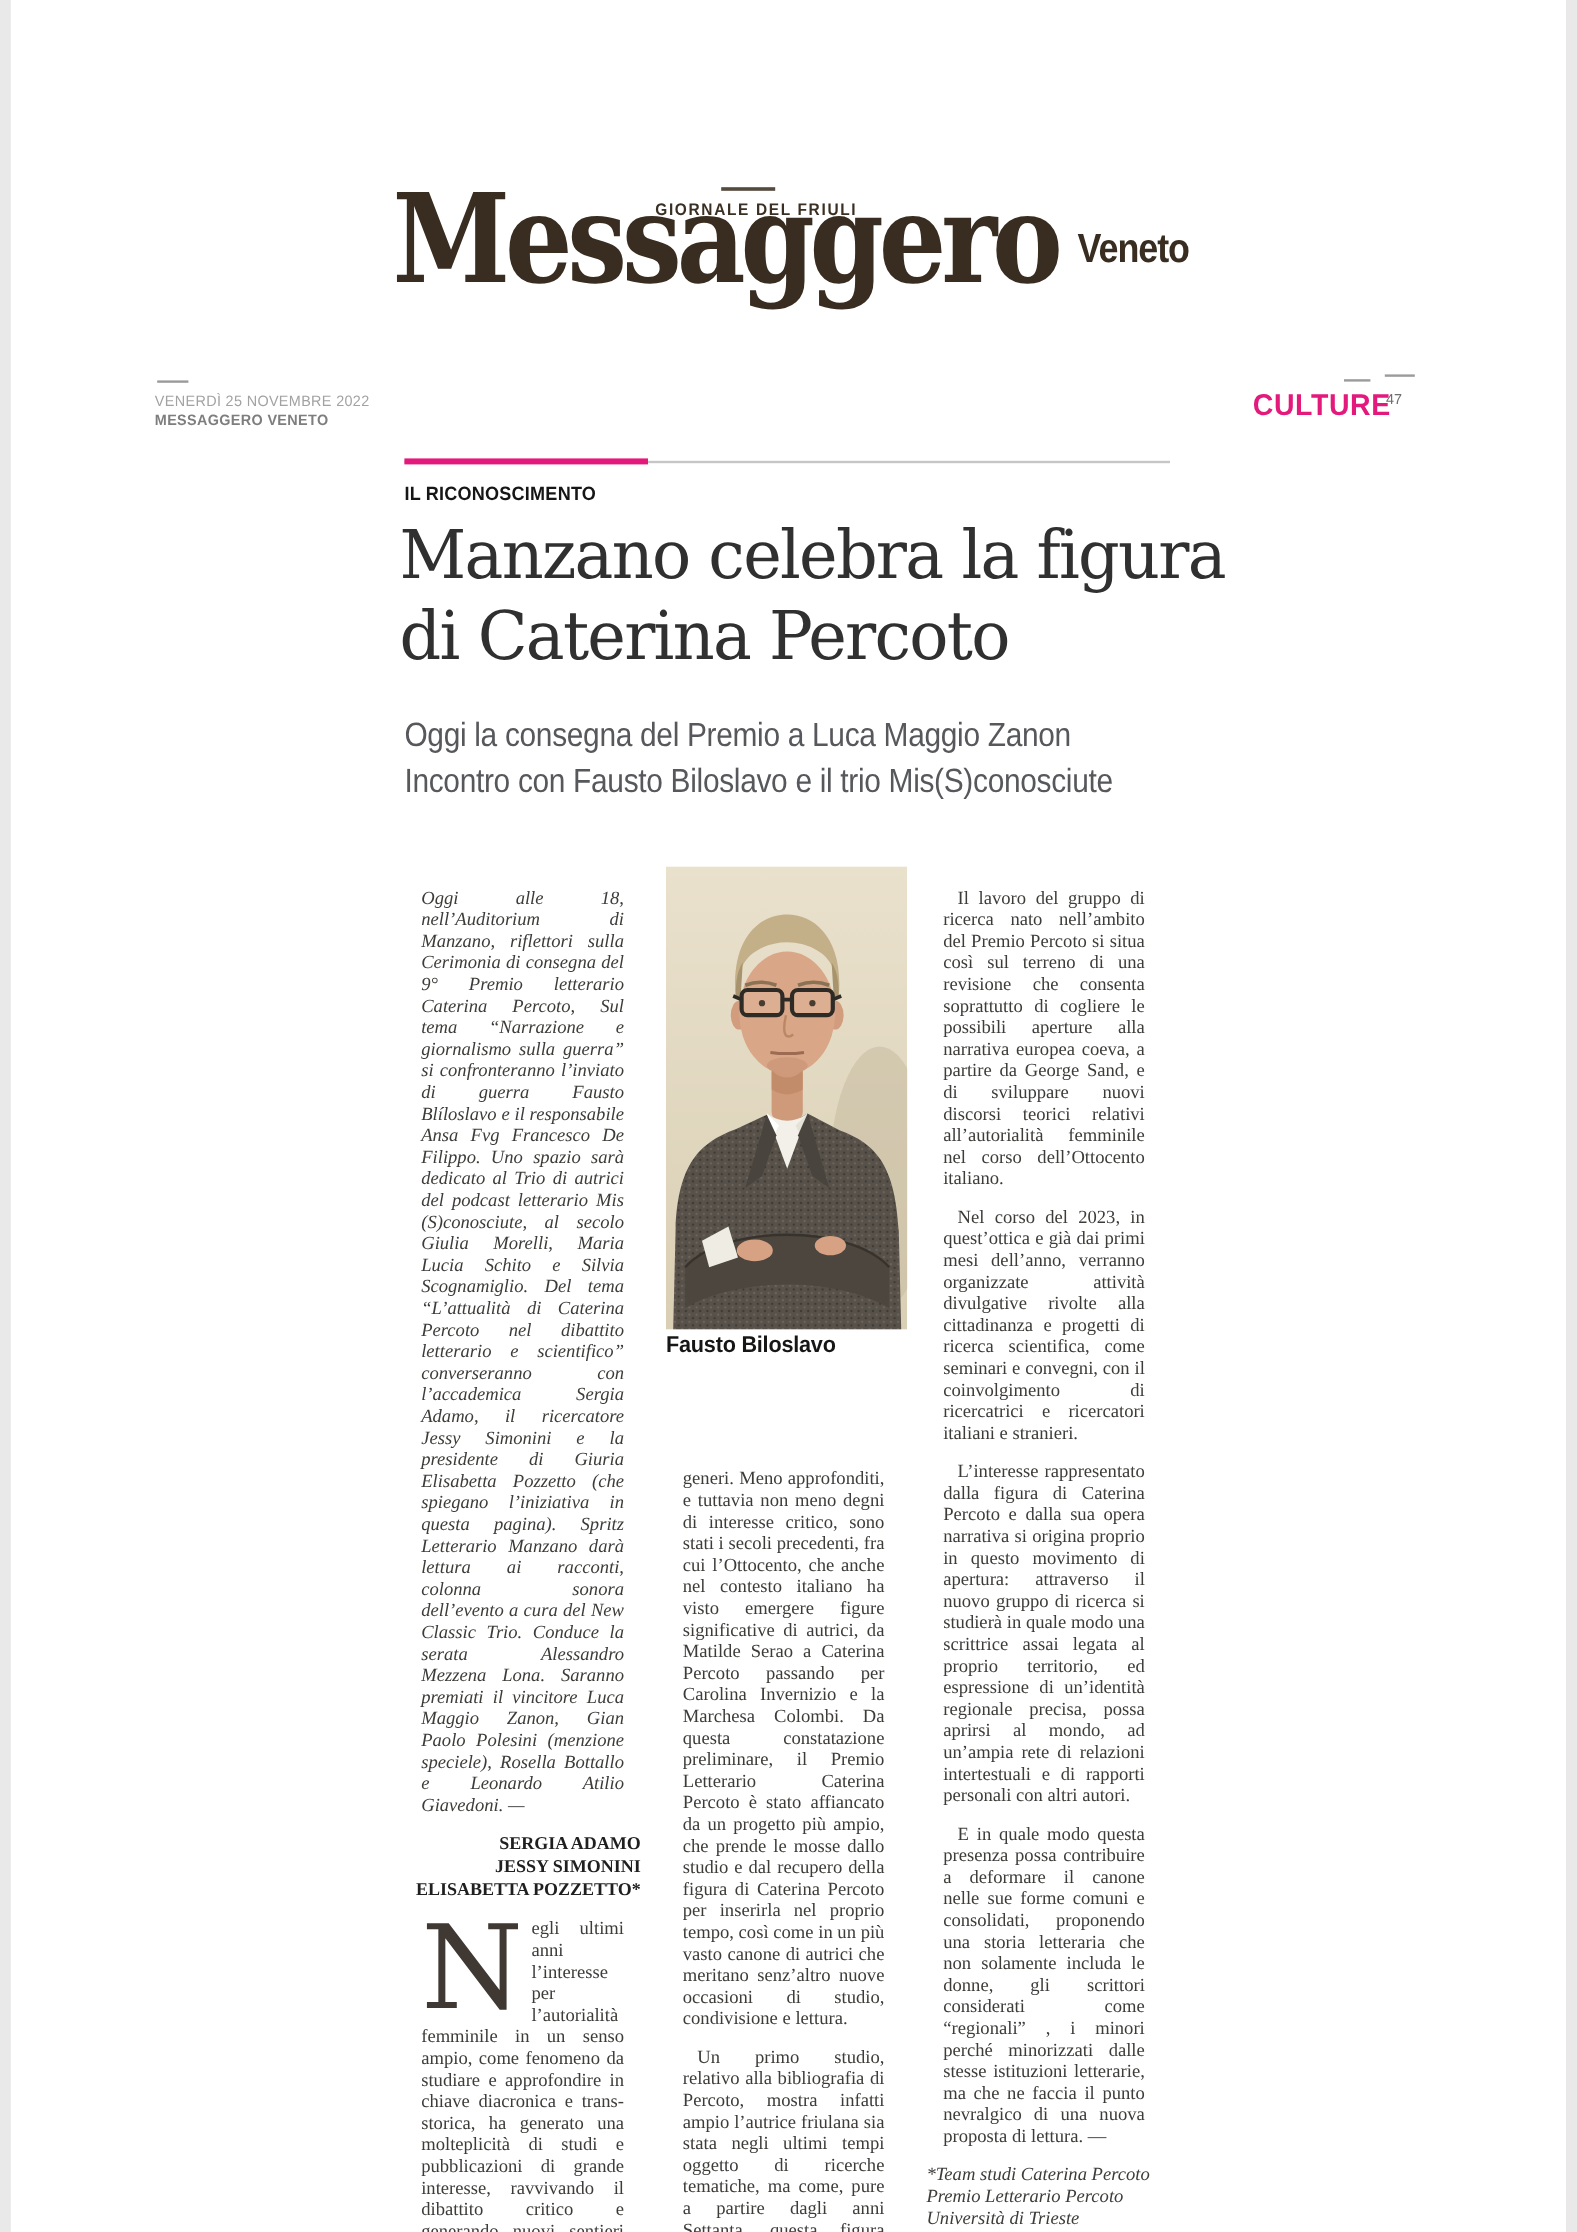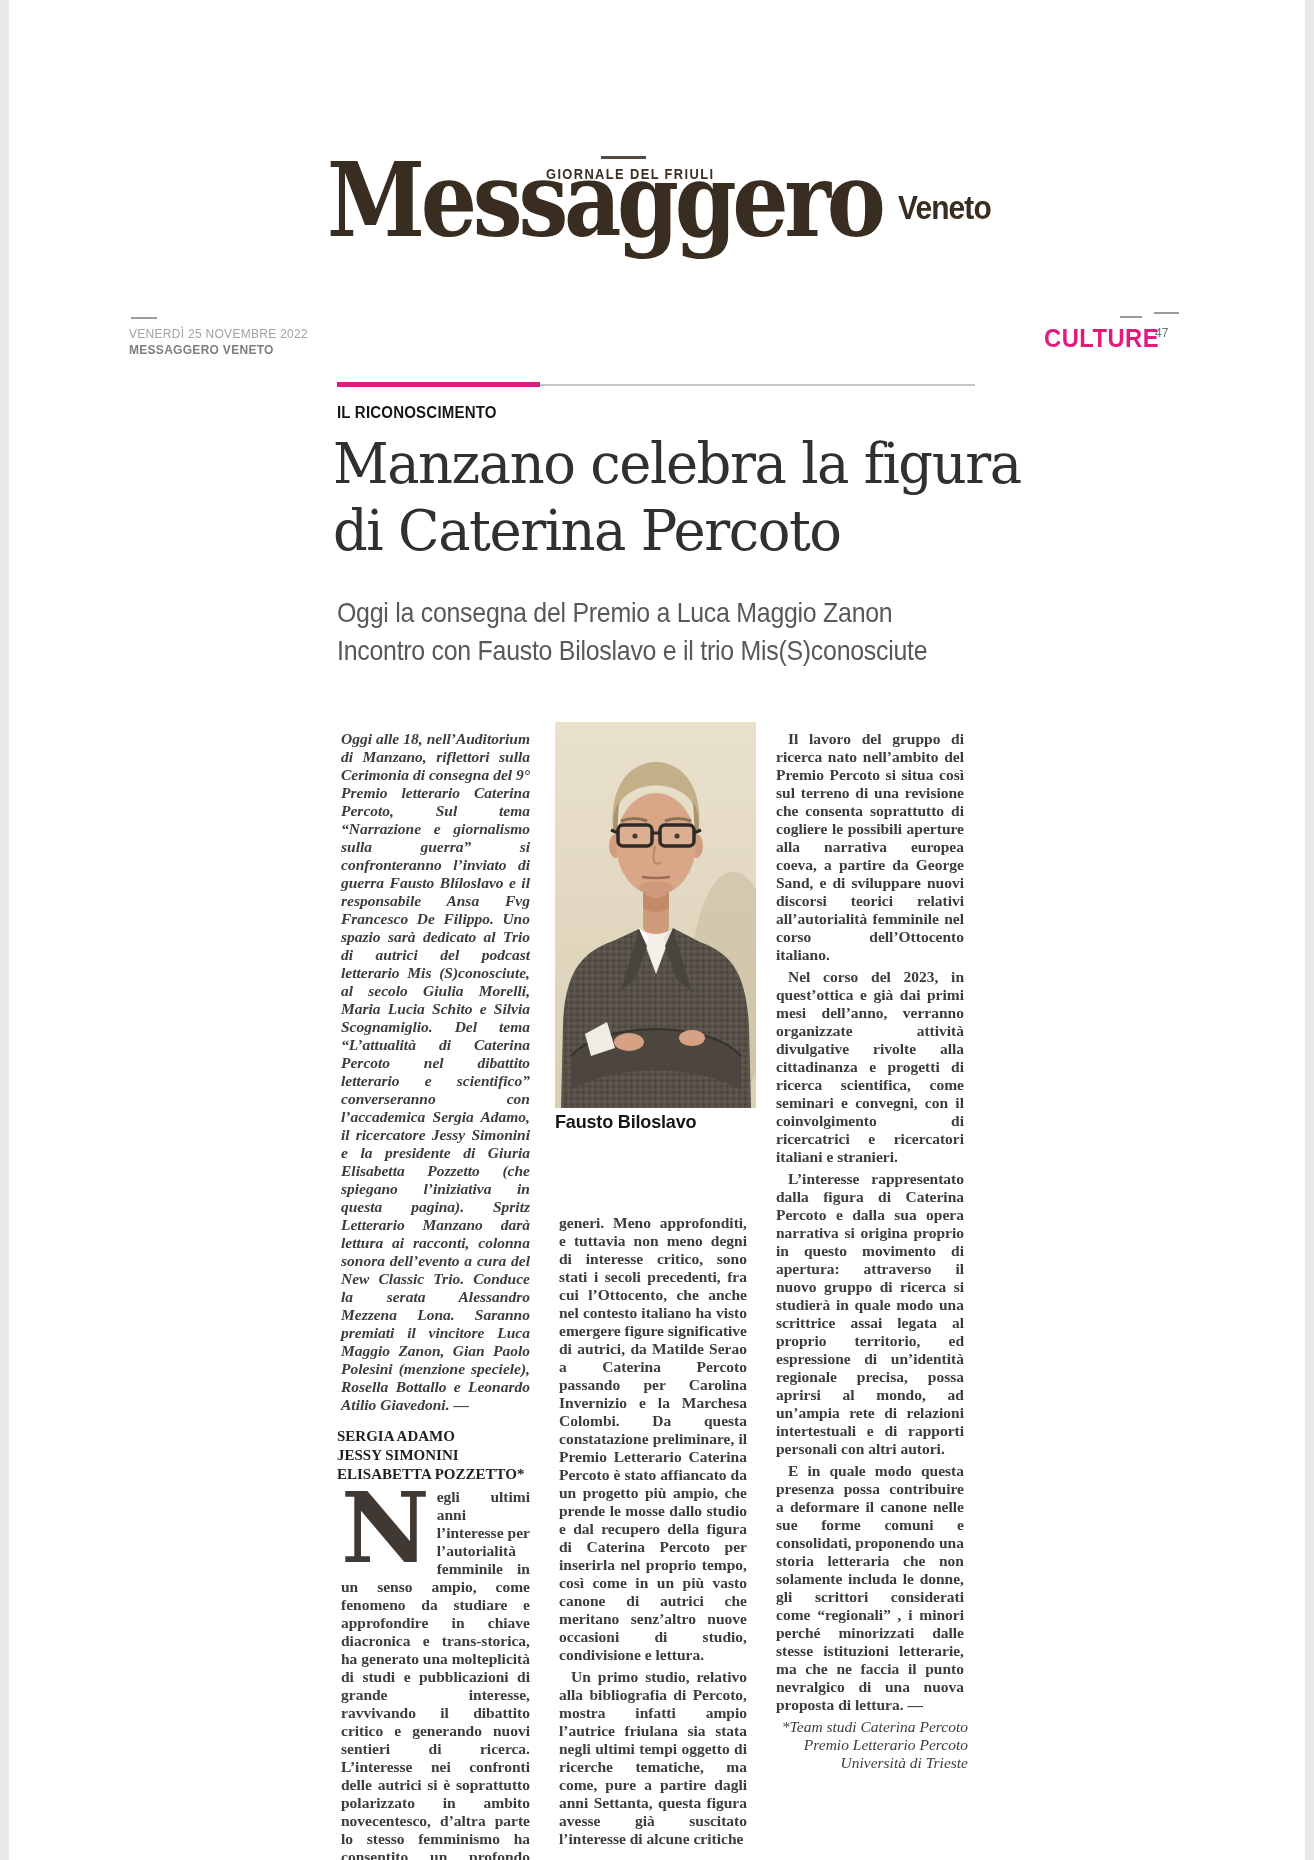--- a/index.html
+++ b/index.html
@@ -37,31 +37,31 @@
           transform:scaleX(.94);transform-origin:left;white-space:nowrap;}
   .headline{left:324px;top:430px;width:660px;color:#303030;font-family:"DejaVu Serif",serif;
             font-size:56px;line-height:67px;letter-spacing:-1.5px;transform:scaleX(.97);transform-origin:left;
             white-space:nowrap;}
   .subhead{left:328px;top:594px;color:#57585c;font-size:28px;line-height:38px;letter-spacing:-.3px;
            transform:scaleX(.89);transform-origin:left;white-space:nowrap;}
 
   
   .col{position:absolute;width:197px;font-family:"Liberation Serif",serif;font-size:15.5px;line-height:18px;
        color:#3d3c39;text-align:justify;}
-  .col p{margin:4px;font-weight:bold;}
+  .col p{margin:14px;}
   .col .indent{text-indent:12px;}
   .col1{left:328px;top:726px;}
   .col2text{left:546px;top:1210px;width:196px;}
   .col3{left:763px;top:726px;width:196px;}
   .intro{font-style:italic;}
-  .byline{margin-top:13px;font-weight:bold;font-size:15px;line-height:19px;color:#1f1f1f;text-align:left;font-style:normal;}
+  .byline{margin-top:13px;font-weight:bold;font-size:15px;line-height:19px;color:#1f1f1f;text-align:right;font-style:normal;}
   .body-start{margin-top:10px;}
   .dropcap{float:left;font-family:"DejaVu Serif",serif;font-size:97px;line-height:73px;height:72px;
            margin:4px 7px 0 0;color:#3f3833;}
-  .signoff{font-style:italic;text-align:right;}
+  .signoff{font-style:italic;}
 
   
   .photo{left:546px;top:722px;width:201px;height:386px;}
   .photo svg{display:block;}
   .caption{left:546px;top:1111px;color:#161616;font-size:19px;font-weight:bold;letter-spacing:-.2px;
            transform:scaleX(.95);transform-origin:left;white-space:nowrap;}
 </style>
 </head>
 <body>
 

